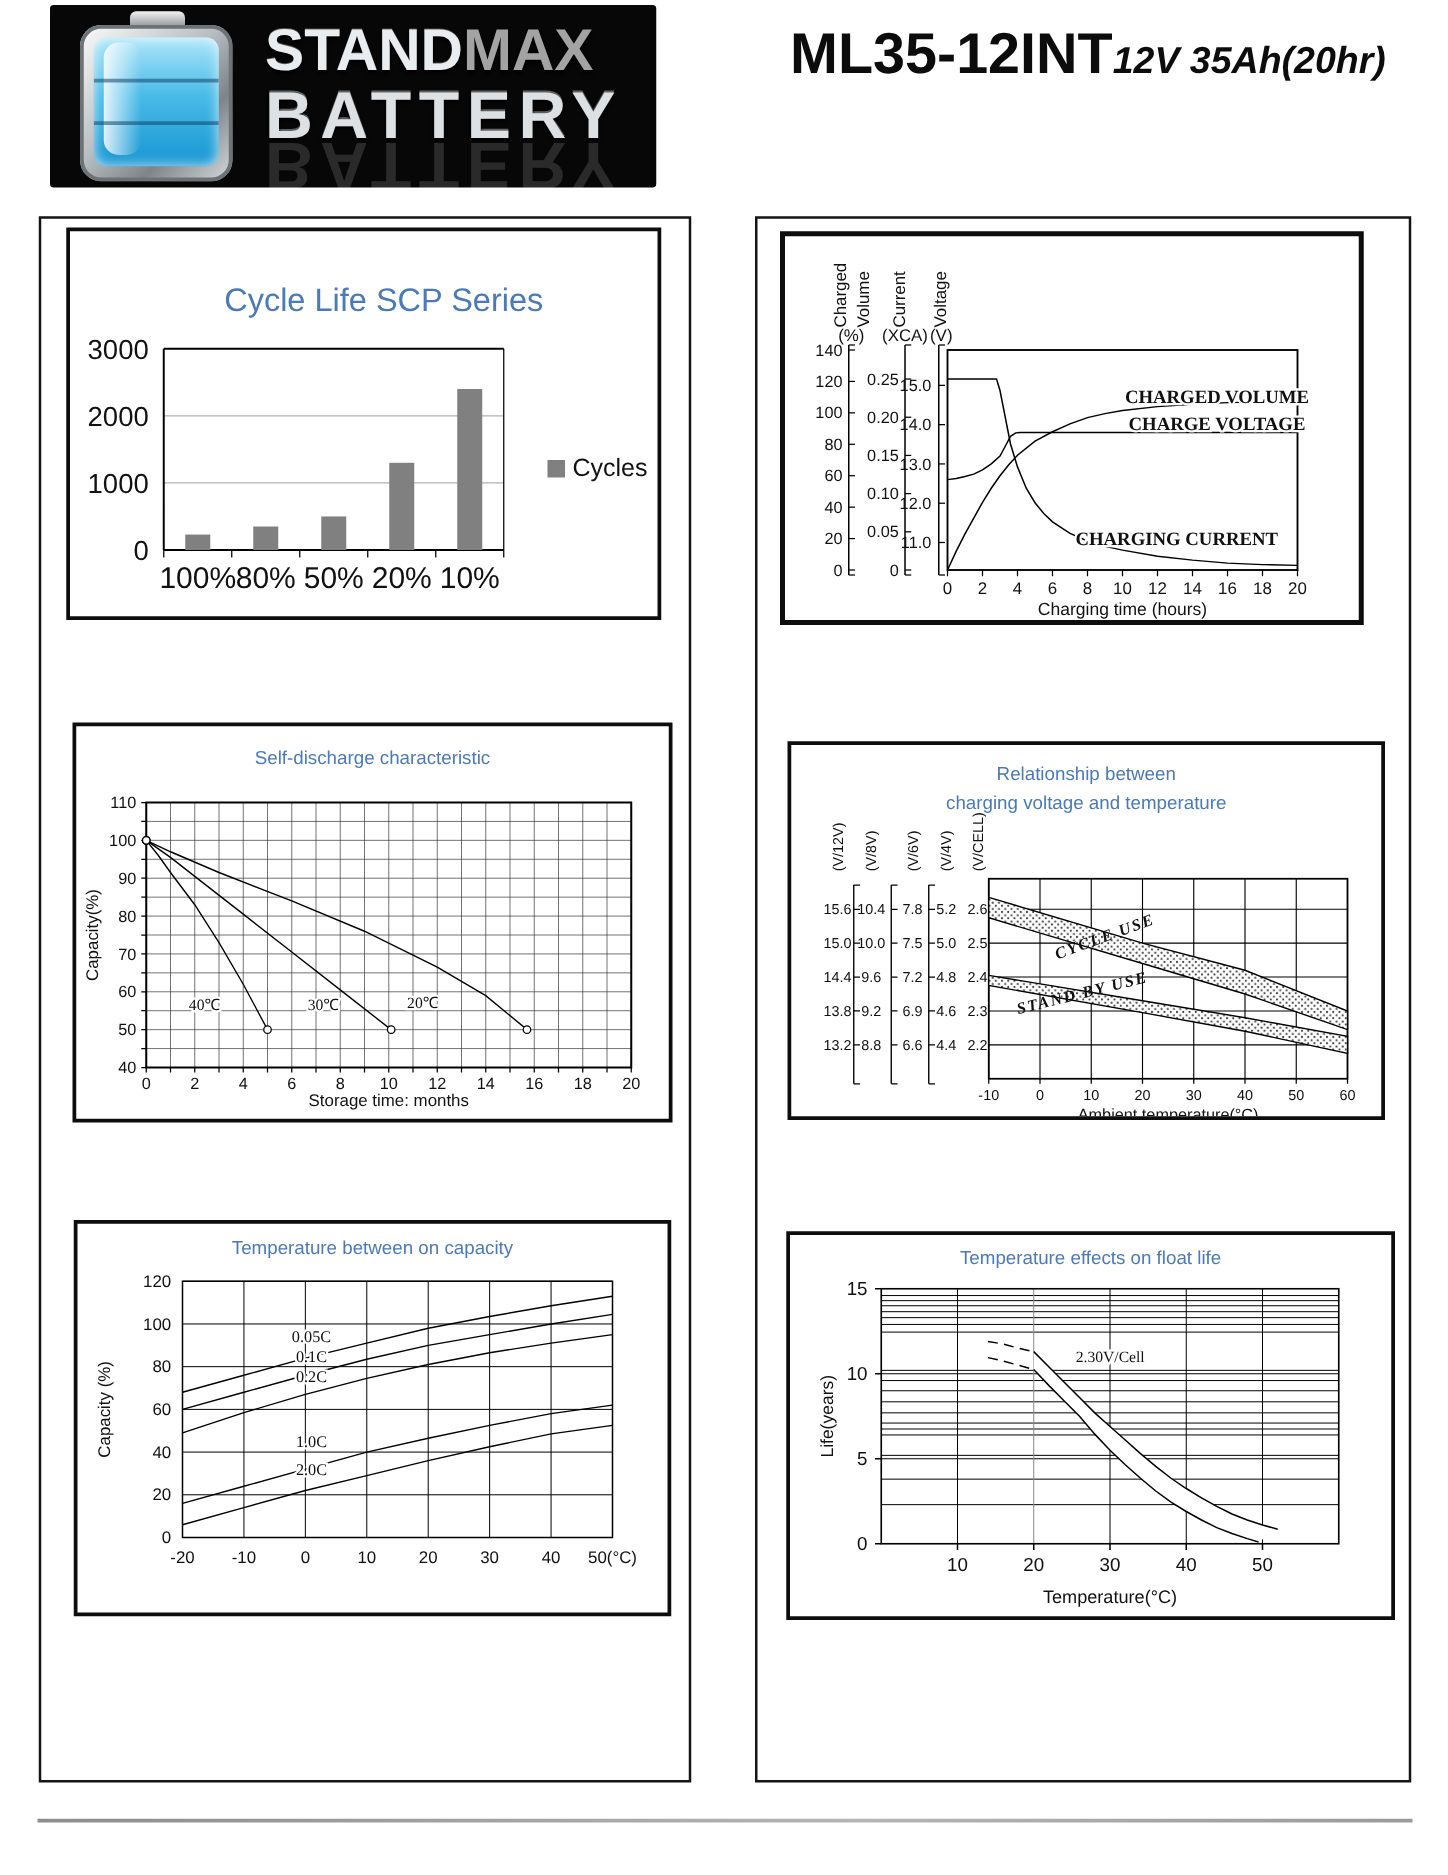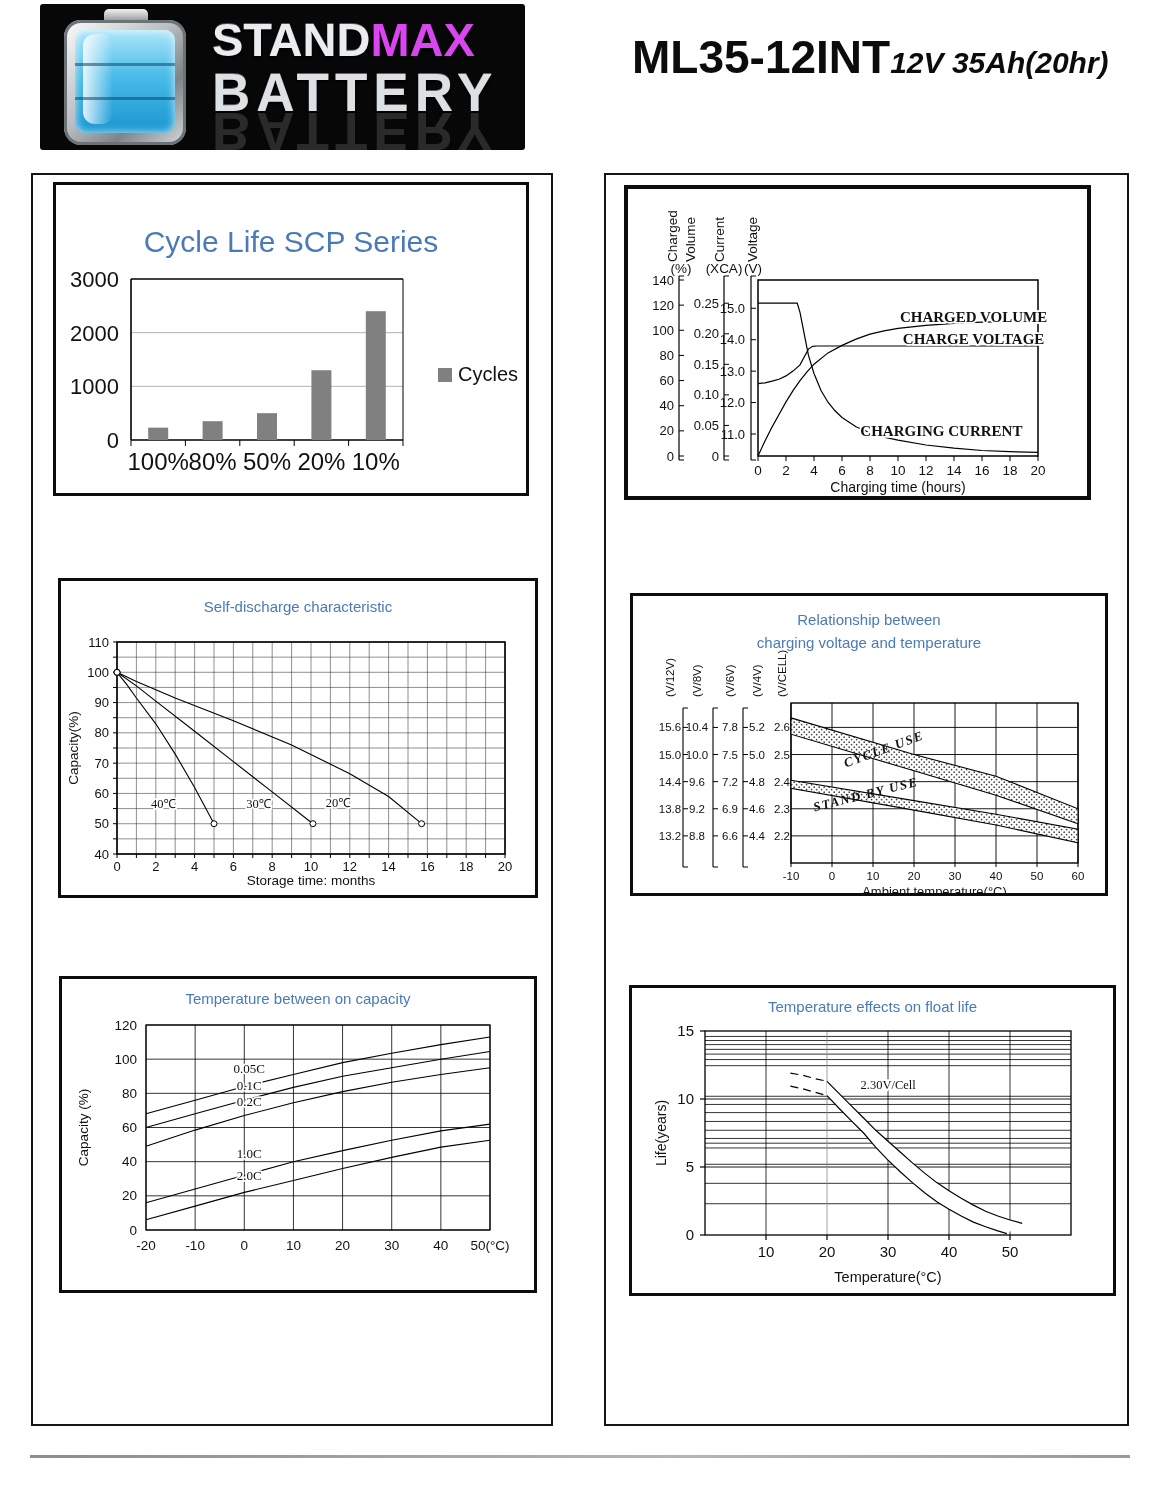--- a/index.html
+++ b/index.html
@@ -15,34 +15,34 @@
              box-shadow:inset 0 0 0 3px #6d7276;}
   .batt-inner{position:absolute;left:11px;top:21px;width:100px;height:103px;border-radius:10px;overflow:hidden;
               background:linear-gradient(180deg,#aee6f9 0%,#49bbe8 45%,#1795d2 100%);
               box-shadow:inset 0 0 10px rgba(255,255,255,.8);}
   .batt-div{position:absolute;left:0;width:100%;height:3px;background:rgba(16,70,105,.55);}
   .batt-gloss{position:absolute;left:8px;top:4px;width:30px;height:90px;border-radius:12px;
               background:linear-gradient(90deg,rgba(255,255,255,.85),rgba(255,255,255,0));}
   .ltext{position:absolute;left:172px;top:12px;line-height:1;}
   .l1{font-weight:bold;font-size:47px;color:#e9edf0;letter-spacing:0px;
       text-shadow:0 2px 3px #000,0 -1px 0 #555;}
-  .l1 .max{color:#d946ef;text-shadow:0 2px 3px #000;}
+  .l1 .max{color:#a3a3a3;text-shadow:0 2px 3px #000;}
   .l2{font-weight:bold;font-size:53px;color:#dde1e4;letter-spacing:6px;margin-top:3px;
       text-shadow:0 2px 3px #000,0 -1px 0 #666;}
   .l2r{transform:scaleY(-1);opacity:.14;margin-top:-14px;font-weight:bold;font-size:53px;
        color:#fff;letter-spacing:6px;}
-  .title-block{position:absolute;left:632px;top:30px;display:flex;align-items:baseline;color:#0c0c0c;}
+  .title-block{position:absolute;left:632px;top:15px;display:flex;align-items:baseline;color:#0c0c0c;}
   .model{font-weight:bold;font-size:46px;letter-spacing:0;}
   .spec{font-weight:bold;font-style:italic;font-size:30px;}
   
   .frame{position:absolute;border:2px solid #151515;background:#fff;}
   .chart-box{position:absolute;border:3px solid #0d0d0d;background:#fff;}
   .chart-box svg{position:absolute;left:0;top:0;}
   .ctitle{position:absolute;width:100%;text-align:center;color:#4a7ab8;font-size:15px;z-index:2;}
-  .ctitle.big{font-size:30px;}
+  .ctitle.big{font-size:26px;margin-left:16px;}
   .ctitle.left2{width:auto;text-align:left;font-size:21px;line-height:26px;}
   .footer-rule{position:absolute;left:30px;top:1455px;width:1100px;height:3px;
                background:linear-gradient(90deg,#8d8d8d,#b5b5b5 60%,#9a9a9a);}
 </style>
 </head>
 <body>
 
 <div class="page">
 
   <div class="logo">

